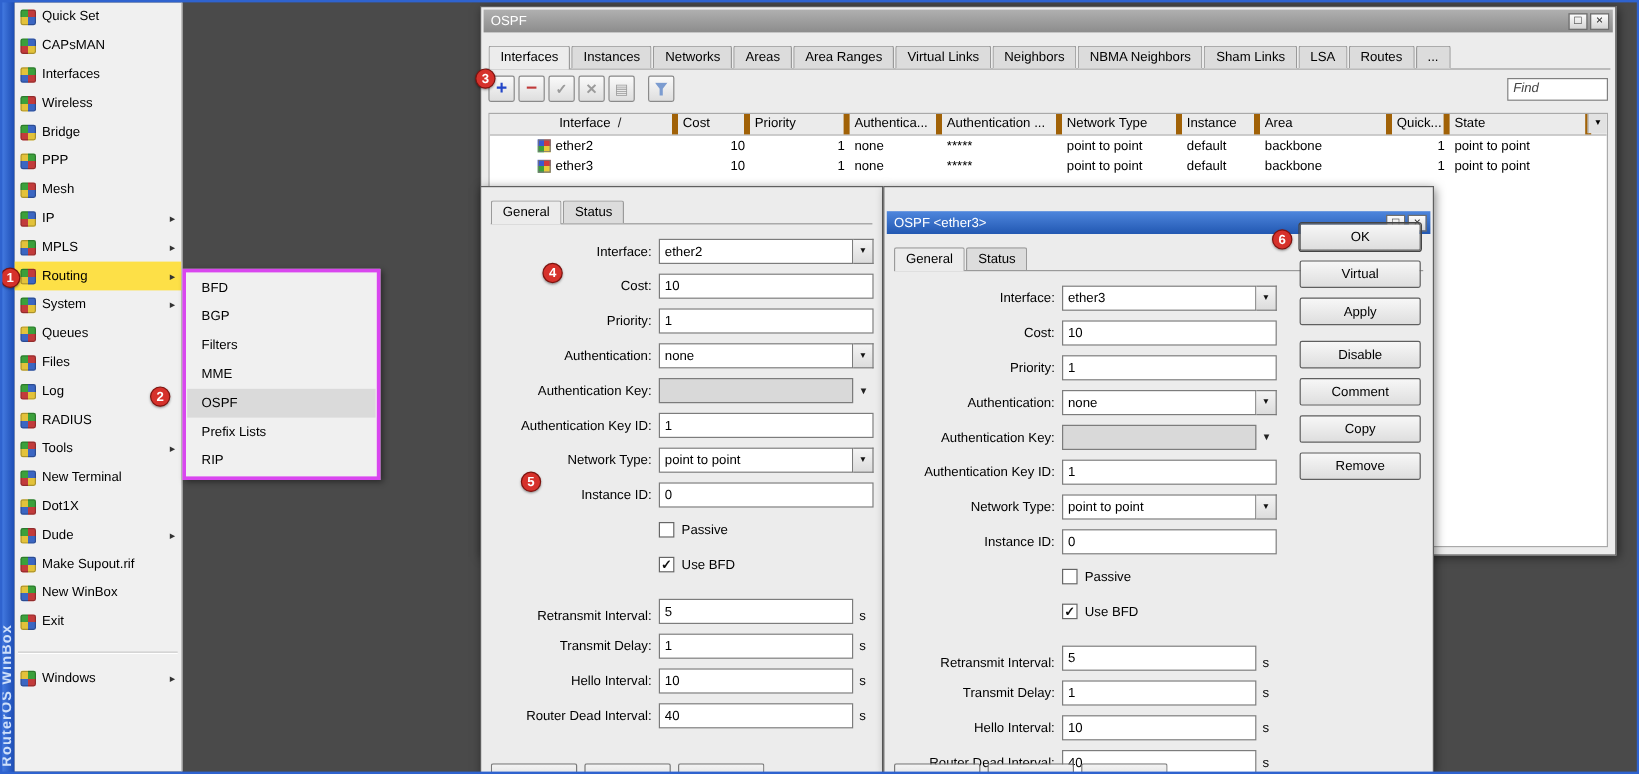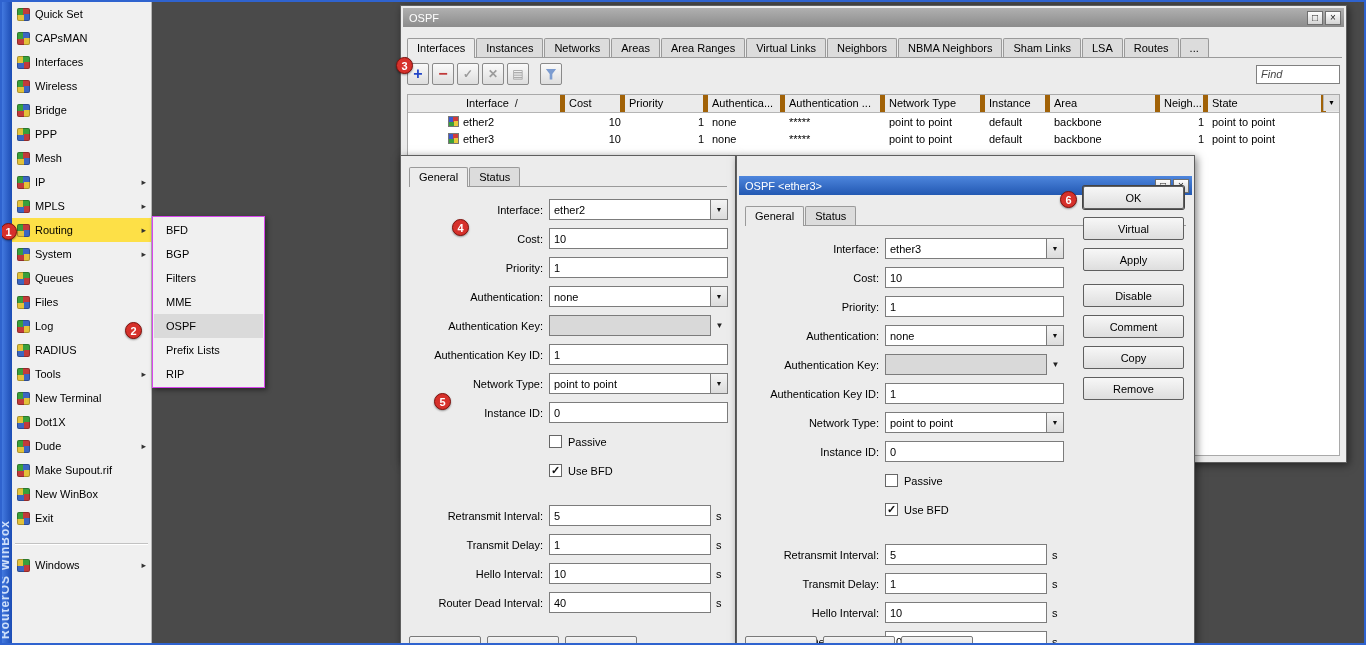--- a/index.html
+++ b/index.html
@@ -19,21 +19,21 @@
   .side-item{height:24px;display:flex;align-items:center;padding:0 5px;gap:5px;cursor:default;}
   .side-item.open{background:#fde047;}
   .mini-icon{width:13px;height:13px;flex:none;border-radius:2px;box-shadow:inset 0 0 0 1px rgba(0,0,0,.25);}
   .side-label{flex:1;white-space:nowrap;overflow:hidden;}
   .side-arrow{color:#333;font-size:9px;}
   .side-divider{height:23px;position:relative;}
   .side-divider::after{content:"";position:absolute;left:3px;right:3px;top:13px;
                        border-top:1px solid #c2c2c2;border-bottom:1px solid #fff;}
 
   
-  .submenu{position:absolute;left:152px;top:216px;width:113px;background:#f0f0f0;border:1px solid #d946ef;
+  .submenu{position:absolute;left:152px;top:224px;width:165px;background:#f0f0f0;border:3px solid #d946ef;
            box-shadow:2px 2px 5px rgba(0,0,0,.45);z-index:6;padding:1px;box-sizing:border-box;}
   .menu-item{height:24px;line-height:24px;padding:0 8px 0 12px;white-space:nowrap;}
   .menu-item.hl{background:#dadada;}
 
   
   .win{position:absolute;background:#ececec;border:1px solid #5f5f5f;box-shadow:2px 2px 8px rgba(0,0,0,.5);
        box-sizing:border-box;}
   .titlebar{height:19px;margin:2px;display:flex;align-items:center;padding:0 3px 0 6px;color:#fff;}
   .titlebar.inactive{background:linear-gradient(#b0b0b0,#8c8c8c);}
   .titlebar.active{background:linear-gradient(#4e86dd,#2258b2);margin-top:20px;}
@@ -80,21 +80,21 @@
   .td.td-first{display:flex;align-items:center;gap:4px;padding:0 0 0 40px;}
   .row-icon{width:11px;height:11px;flex:none;
             background:conic-gradient(#d03c3c 0 25%,#e8c93a 0 50%,#3ca03c 0 75%,#3c58d0 0);
             box-shadow:inset 0 0 0 1px #777;}
 
   
   .dlg .dlg-tabstrip{display:flex;align-items:flex-end;gap:1px;margin:6px 8px 0;height:24px;
                      border-bottom:1px solid #9a9a9a;}
   .fields{padding:12px 0 0 2px;}
   .frow{display:flex;align-items:center;height:21px;margin-bottom:8px;}
-  .frow.gap-top{margin-top:24px;}
+  .frow.gap-top{margin-top:18px;align-items:flex-end;}
   .flabel{width:140px;text-align:right;margin-right:6px;white-space:nowrap;flex:none;}
   .finput{height:21px;border:1px solid #7c7c7c;background:#fff;display:flex;align-items:center;
           padding:0 4px;box-sizing:border-box;white-space:nowrap;overflow:hidden;}
   .w-full{width:179px;}
   .w-combo{width:162px;}
   .finput.disabled{background:#d9d9d9;}
   .combo-btn{width:17px;height:21px;border:1px solid #7c7c7c;border-left:none;box-sizing:border-box;
              background:linear-gradient(#f4f4f4,#dcdcdc);display:flex;align-items:center;justify-content:center;
              font-size:7px;color:#111;}
   .plain-arrow{width:17px;text-align:center;font-size:8px;color:#222;}
@@ -287,21 +287,21 @@
     <div class="tablewrap">
       <div class="thead" id="thead">
           <div class="th th-first" style="width: 157px;">Interface<span class="sort">/</span></div>
           <div class="th" style="width: 60px;">Cost</div>
           <div class="th" style="width: 83px;">Priority</div>
           <div class="th" style="width: 77px;">Authentica...</div>
           <div class="th" style="width: 100px;">Authentication ...</div>
           <div class="th" style="width: 100px;">Network Type</div>
           <div class="th" style="width: 65px;">Instance</div>
           <div class="th" style="width: 110px;">Area</div>
-          <div class="th" style="width: 48px;">Neigh...</div>
+          <div class="th" style="width: 48px;">Quick...</div>
           <div class="th" style="width: 118px;">State</div>
           <div class="th filler"></div>
           <div class="col-btn">▼</div>
         </div>
       <div id="tbody">
           <div class="trow">
             <div class="td td-first" style="width: 157px;">
               <span class="row-icon"></span>
               <span>ether2</span>
             </div>

